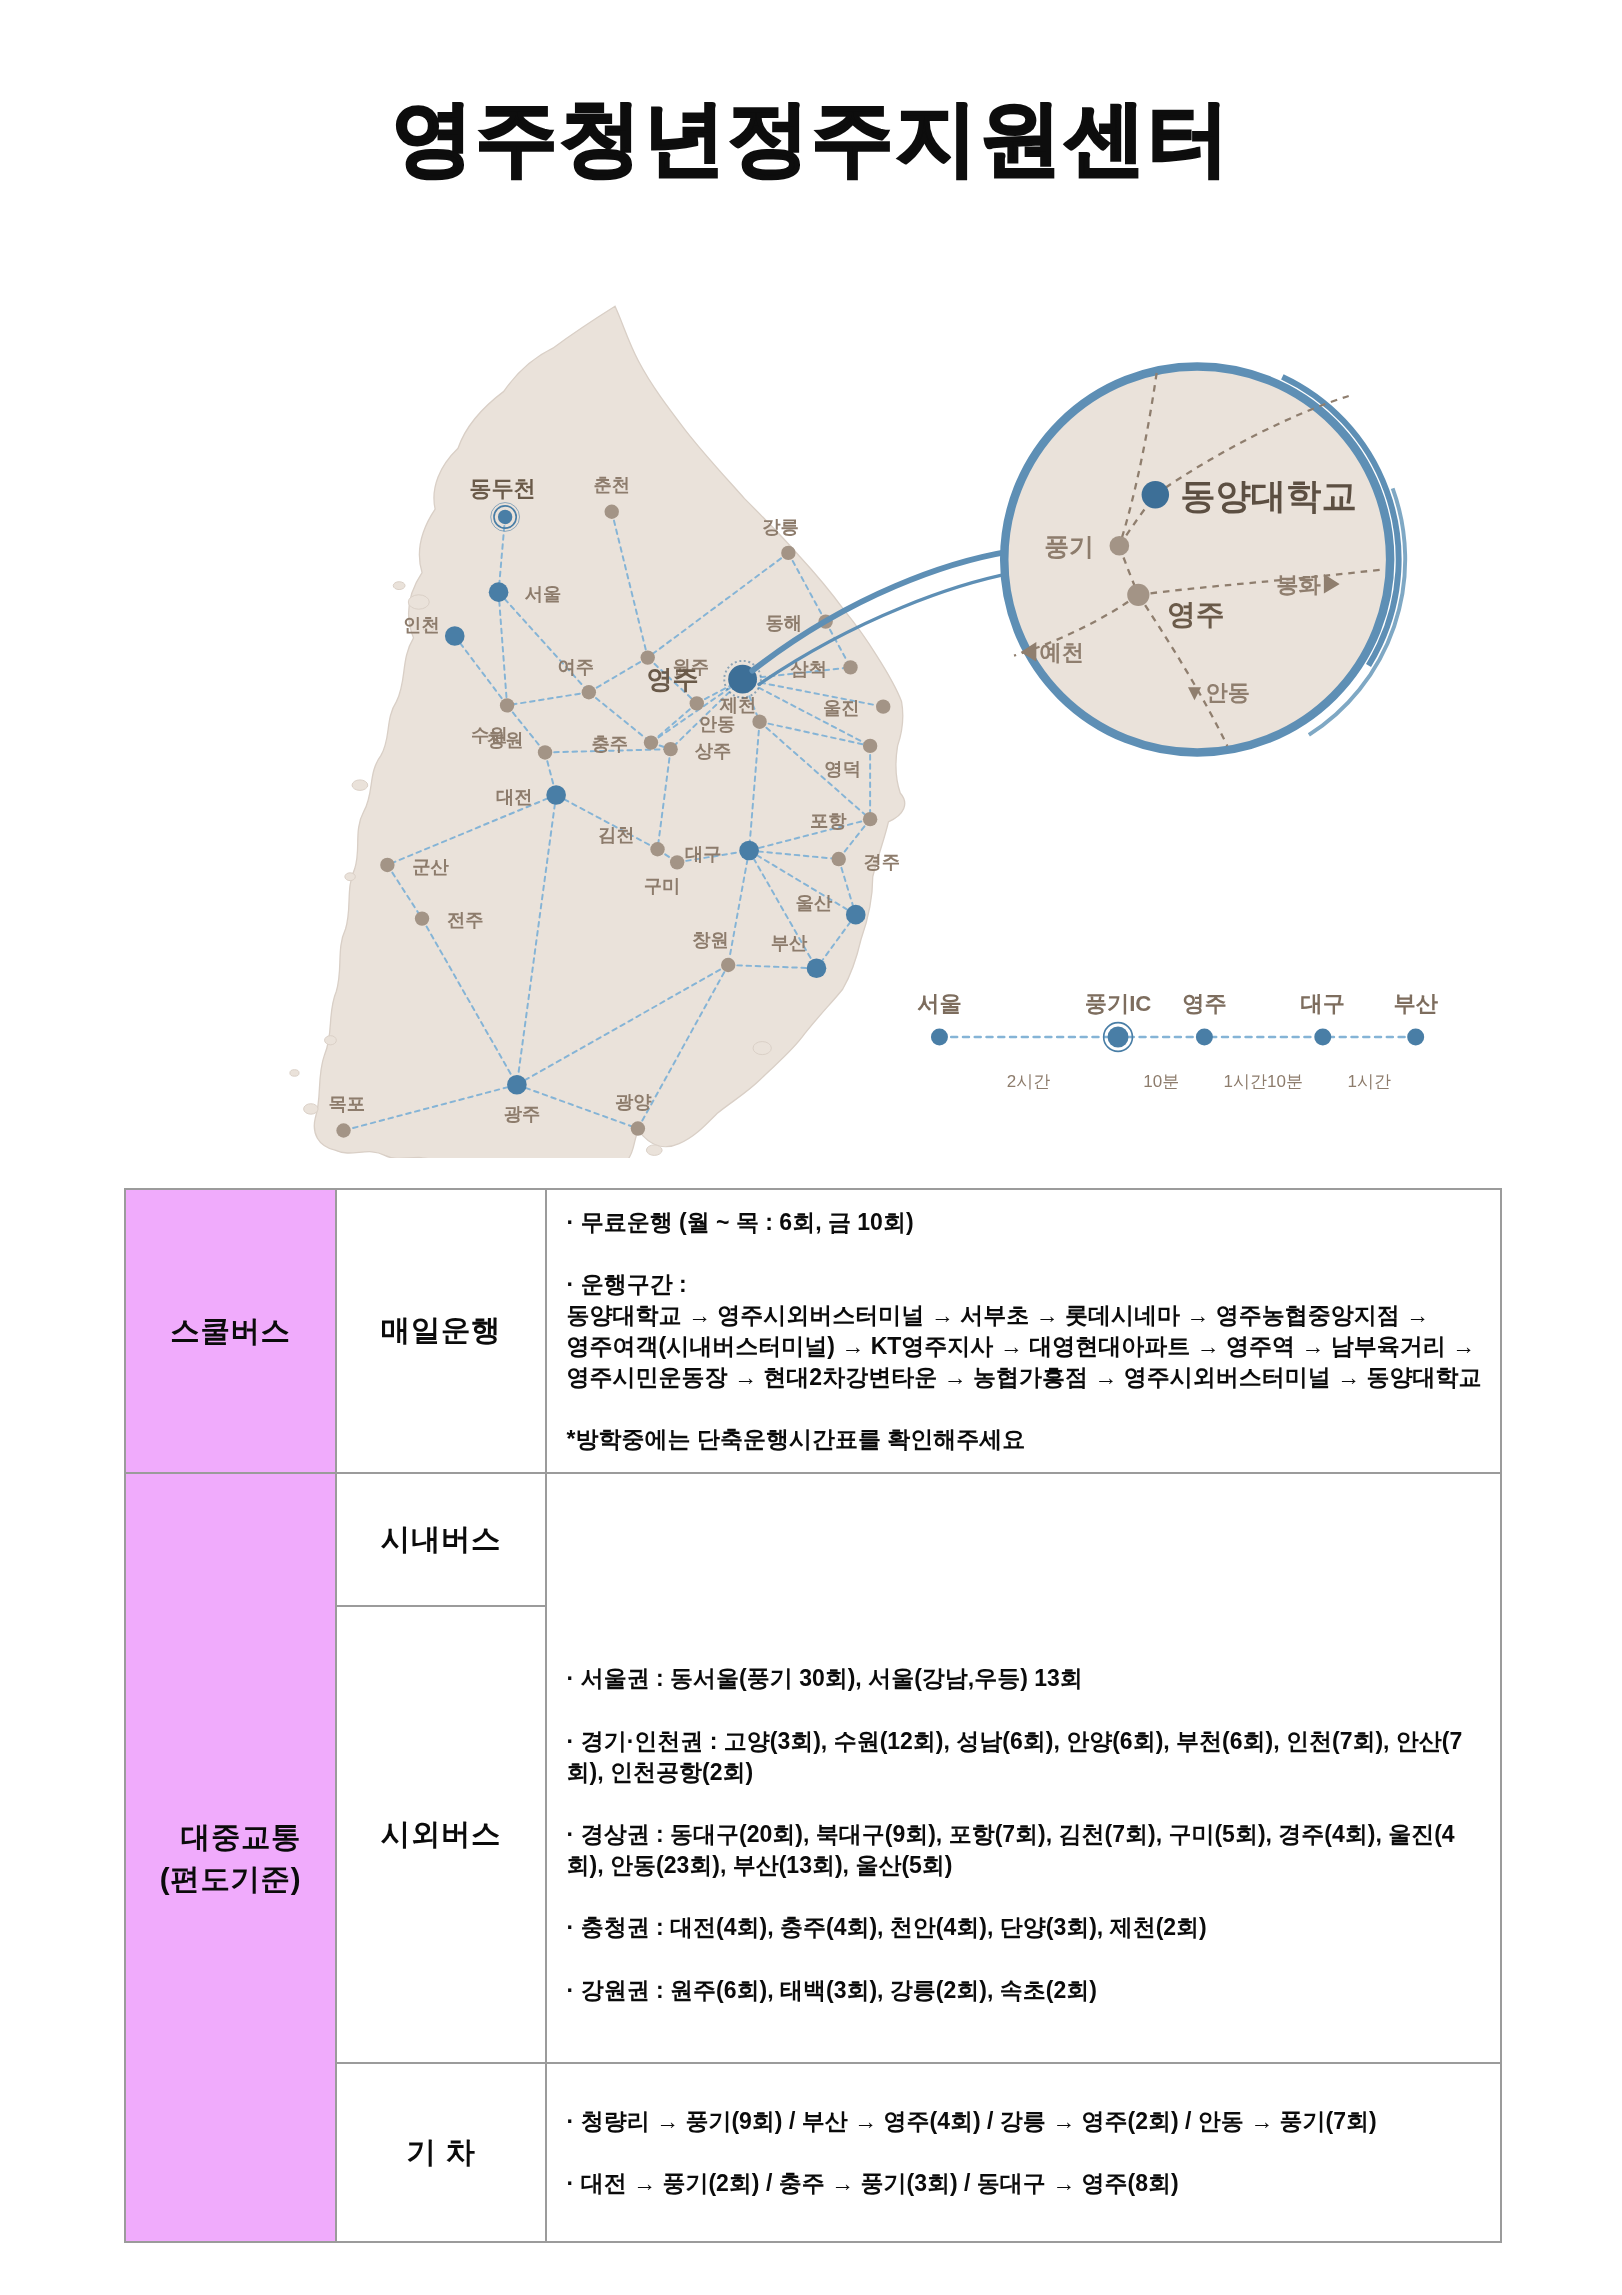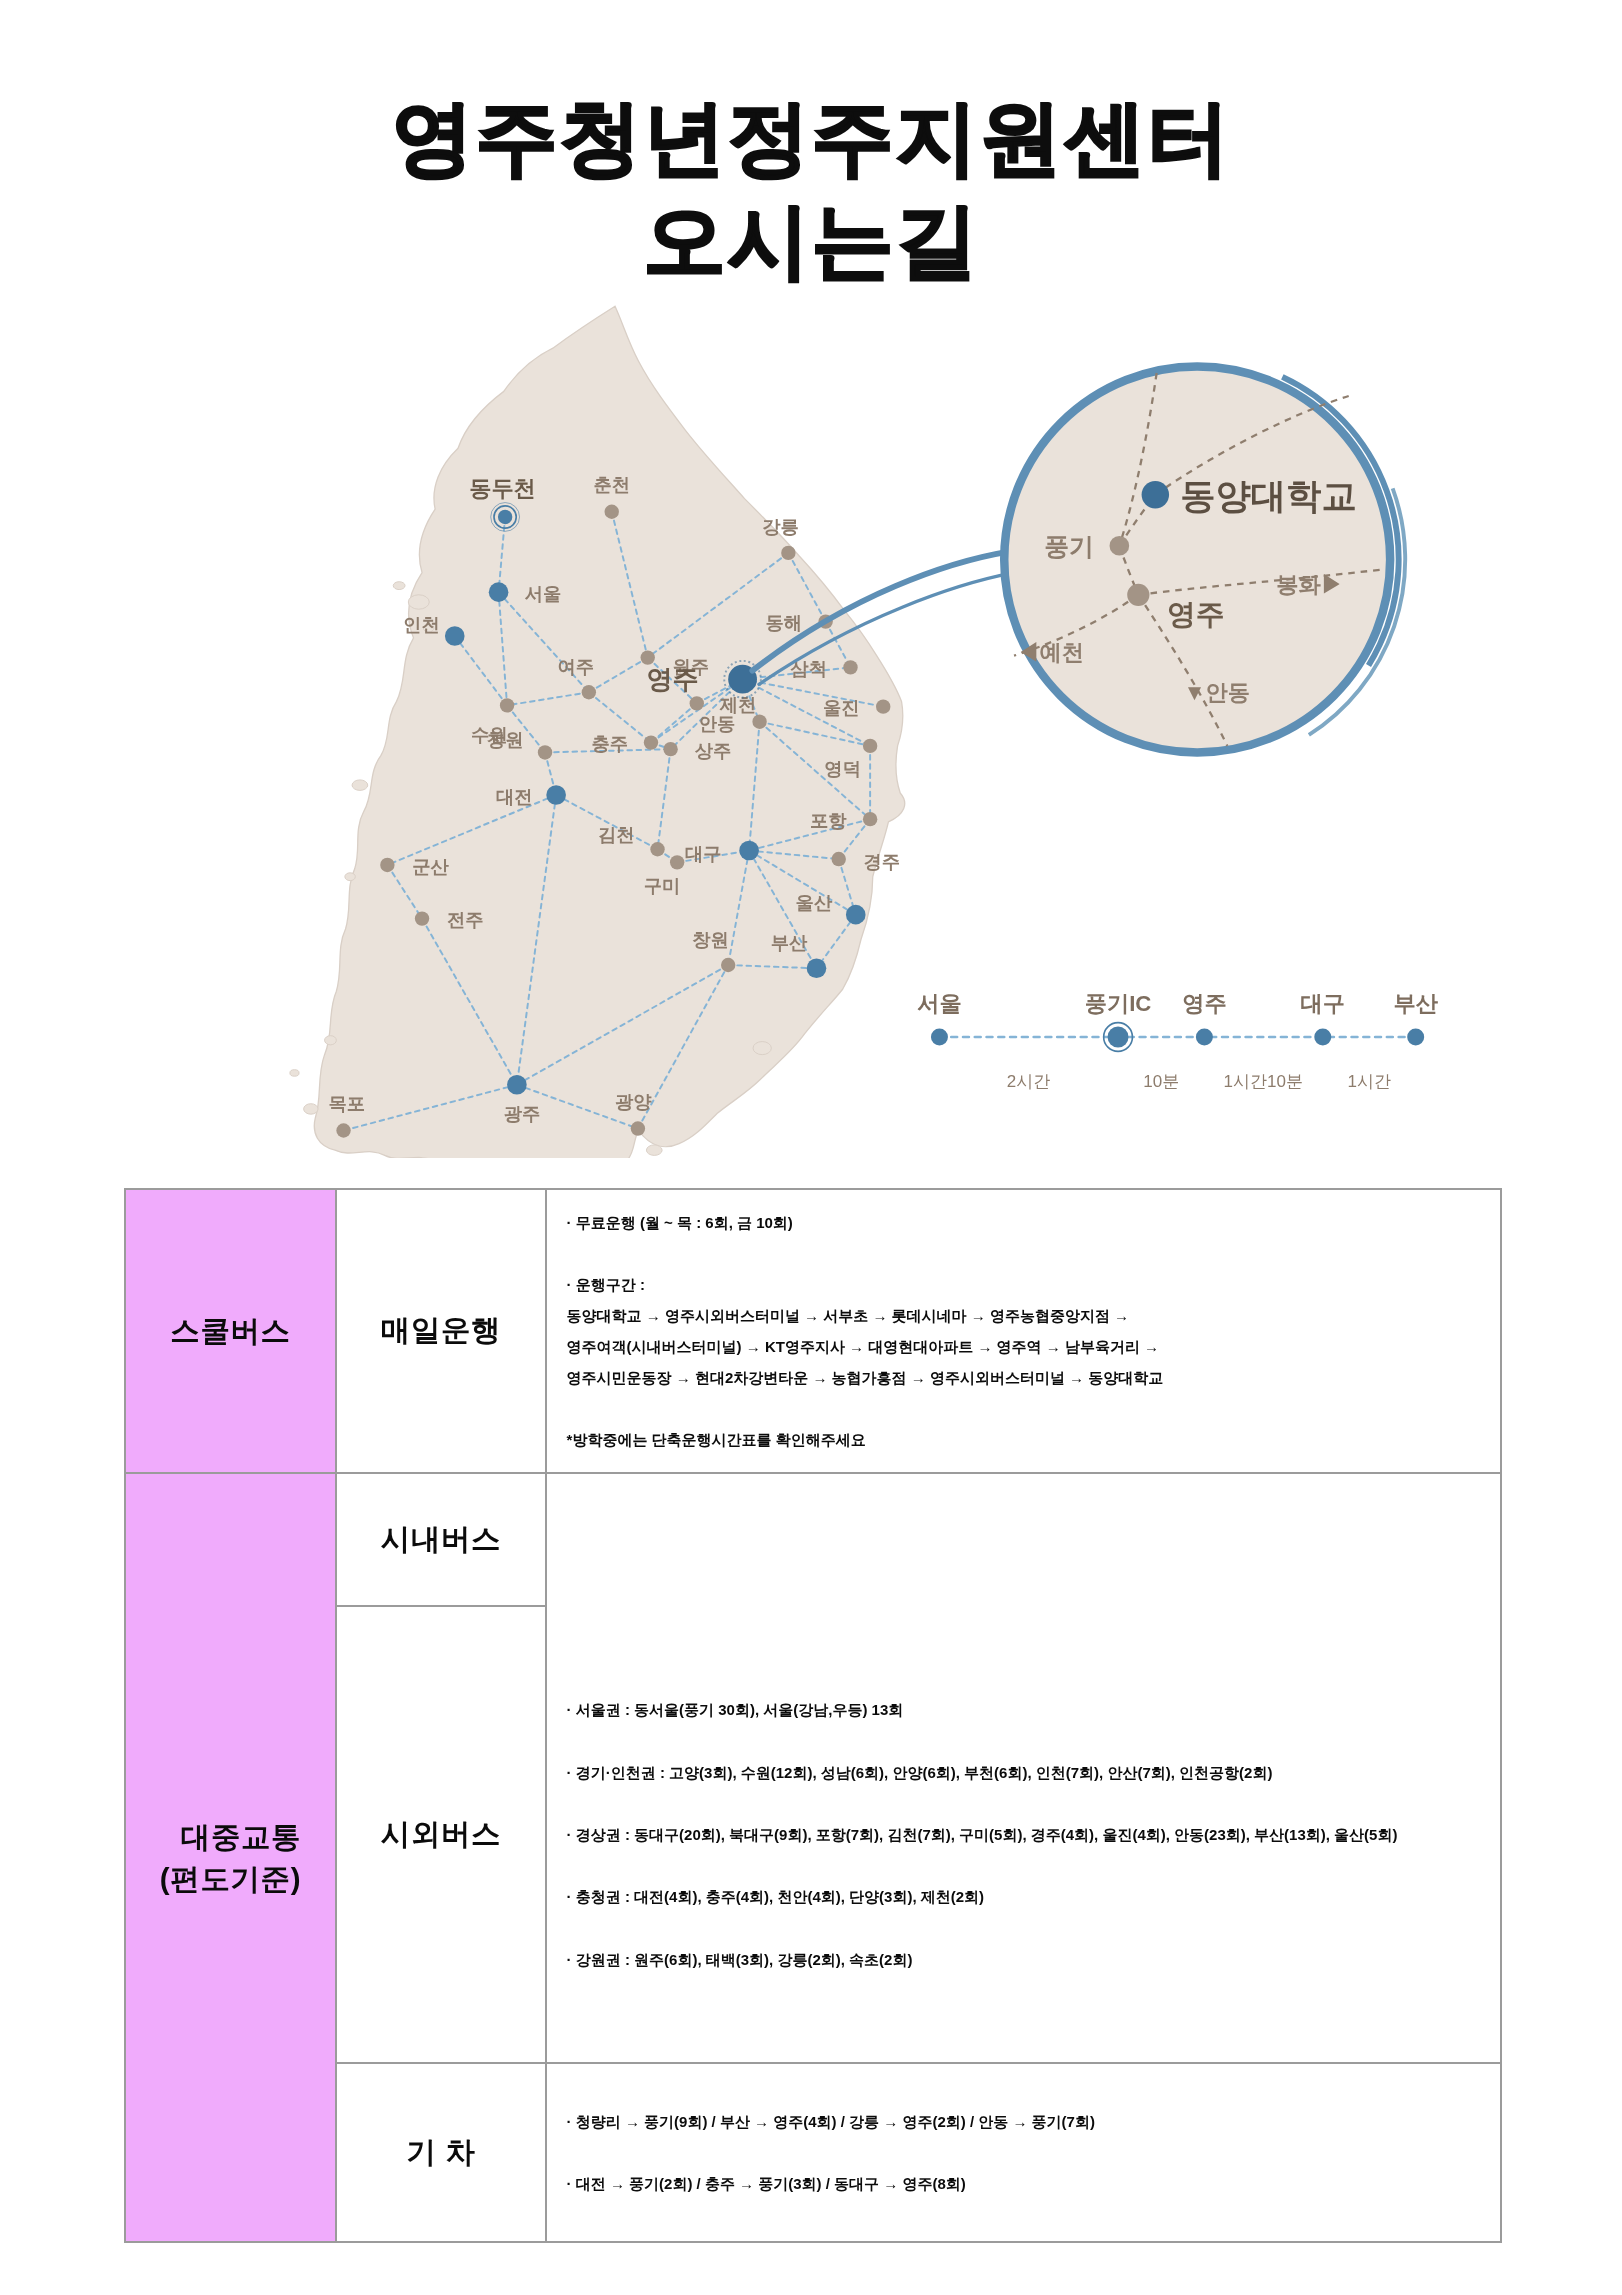--- a/index.html
+++ b/index.html
@@ -13,21 +13,21 @@
   .map-svg{position:absolute;left:196px;top:288px;width:1309px;height:870px;}
   
   .tbl{position:absolute;left:124px;top:1188px;display:inline-grid;
        grid-template-columns:211px 210px 953px;
        grid-template-rows:284px 133px 457px 177px;
        border:2px solid #9b9b9b;background:#fff;}
   .cell{box-sizing:border-box;display:flex;flex-direction:column;justify-content:center;
         font-weight:700;color:#0b0b0b;}
   .hd{align-items:center;text-align:center;font-size:29.4px;letter-spacing:0.7px;}
   .cat{background:#f0abfc;white-space:pre-line;line-height:1.4;}
-  .content{padding-left:19.6px;padding-right:9.2px;font-size:15px;line-height:31px;}
+  .content{padding-left:19.6px;padding-right:9.2px;font-size:23px;line-height:31px;}
   .content p{margin:15.7px 0;white-space:pre-line;}
   .br{border-right:2px solid #9b9b9b;}
   .bb{border-bottom:2px solid #9b9b9b;}
   .c1r1{grid-column:1;grid-row:1;}
   .c2r1{grid-column:2;grid-row:1;}
   .c3r1{grid-column:3;grid-row:1;}
   .c1r234{grid-column:1;grid-row:2/5;text-align:right;}
   .c2r2{grid-column:2;grid-row:2;}
   .c3r2{grid-column:3;grid-row:2;}
   .c2r3{grid-column:2;grid-row:3;}
@@ -35,21 +35,20 @@
   .c2r4{grid-column:2;grid-row:4;}
   .c3r4{grid-column:3;grid-row:4;}
 </style>
 </head>
 <body>
 
 <div class="page">
 
   <div class="title">
     <div>영주청년정주지원센터</div>
-    <div>오시는길</div>
   </div>
 
   <svg id="map" class="map-svg" viewBox="0 0 2000 1330">
       <path d="M 640,28 C 605,50 575,70 545,92 C 512,108 488,132 470,158 C 438,182 412,210 400,245 C 372,272 358,305 365,338 C 345,368 335,402 345,435 C 325,465 318,500 332,535 C 312,568 322,600 306,632 C 288,660 298,688 282,715 C 262,742 272,772 256,800 C 240,830 252,858 242,888 C 228,918 238,948 228,980 C 214,1010 224,1042 214,1075 C 200,1108 210,1140 196,1172 C 184,1205 192,1238 182,1268 C 176,1292 186,1312 212,1318 C 238,1330 262,1312 288,1326 C 312,1338 338,1322 362,1334 C 386,1345 412,1330 436,1340 C 460,1350 486,1334 510,1344 C 534,1352 558,1336 582,1344 C 606,1350 630,1332 654,1340 C 672,1320 668,1300 676,1288 C 694,1312 716,1318 738,1308 C 762,1298 780,1278 796,1262 C 818,1244 842,1230 862,1210 C 884,1188 910,1168 930,1140 C 952,1112 972,1092 988,1072 C 1002,1048 1010,1022 1016,996 C 1028,962 1034,930 1034,900 C 1042,868 1052,842 1058,816 C 1082,806 1090,788 1076,772 C 1068,748 1068,724 1072,700 C 1080,676 1082,654 1078,632 C 1068,606 1054,584 1040,562 C 1024,536 1008,514 990,492 C 968,462 946,436 922,410 C 894,378 866,350 838,322 C 806,286 776,254 748,218 C 722,184 696,150 676,112 C 660,82 652,54 640,28 Z" fill="#EAE2DA" stroke="#D9CFC6" stroke-width="2"></path>
       <ellipse cx="340" cy="480" rx="16" ry="11" fill="#EAE2DA" stroke="#D9CFC6" stroke-width="1.5"></ellipse>
       <ellipse cx="310" cy="455" rx="9" ry="6" fill="#EAE2DA" stroke="#D9CFC6" stroke-width="1.5"></ellipse>
       <ellipse cx="355" cy="520" rx="8" ry="6" fill="#EAE2DA" stroke="#D9CFC6" stroke-width="1.5"></ellipse>
       <ellipse cx="250" cy="760" rx="12" ry="8" fill="#EAE2DA" stroke="#D9CFC6" stroke-width="1.5"></ellipse>
       <ellipse cx="235" cy="900" rx="8" ry="6" fill="#EAE2DA" stroke="#D9CFC6" stroke-width="1.5"></ellipse>
       <ellipse cx="205" cy="1150" rx="9" ry="7" fill="#EAE2DA" stroke="#D9CFC6" stroke-width="1.5"></ellipse>

